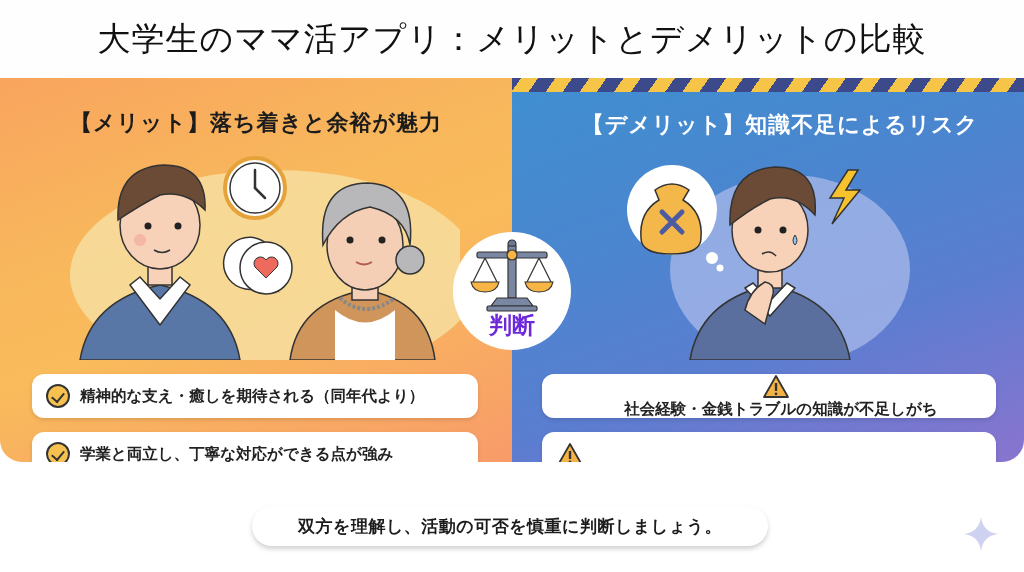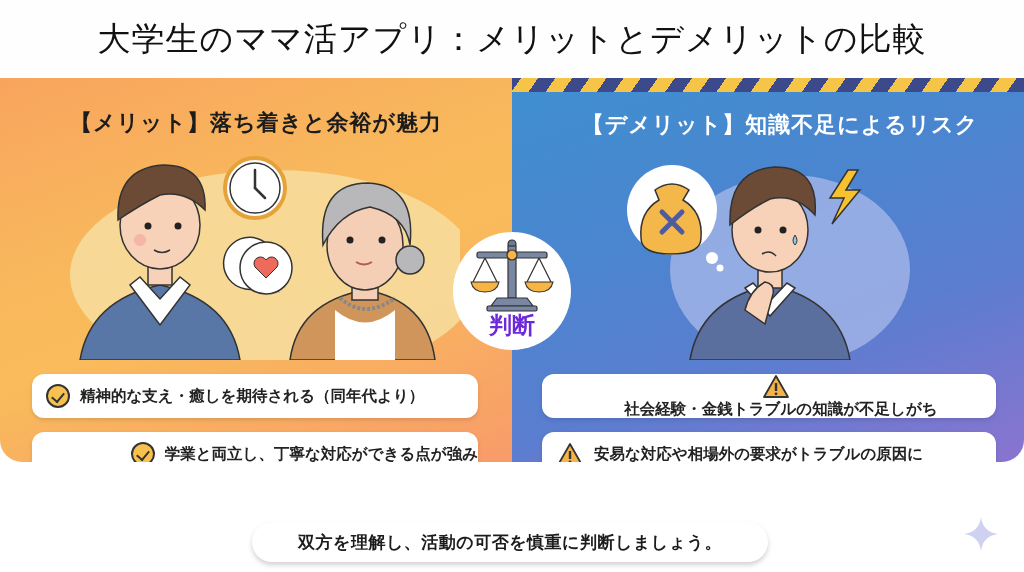--- a/index.html
+++ b/index.html
@@ -59,21 +59,21 @@
   .judge-circle {
     position: absolute; left: 453px; top: 232px; width: 118px; height: 118px;
     border-radius: 50%; background: #ffffff; display: flex; flex-direction: column;
     align-items: center; justify-content: flex-start; padding-top: 6px; z-index: 5;
   }
   .judge-label { font-size: 23px; font-weight: bold; color: #6d28d9; margin-top: -2px; }
 
   .bottom-banner {
     position: absolute; left: 252px; top: 506px; width: 516px; height: 40px;
     background: #ffffff; border-radius: 20px; display: flex; align-items: center; justify-content: center;
-    box-shadow: 0 3px 5px rgba(0,0,0,0.18); z-index: 5; margin-top: 16px;
+    box-shadow: 0 3px 5px rgba(0,0,0,0.18); z-index: 5;
   }
   .bottom-banner span { font-size: 17px; font-weight: bold; color: #1c1c1c; letter-spacing: 0.5px; }
 
   .sparkle { position: absolute; left: 962px; top: 515px; width: 38px; height: 38px; z-index: 6; }
 </style>
 </head>
 <body>
 
 <div class="title-bar">
   <h1>大学生のママ活アプリ：メリットとデメリットの比較</h1>
@@ -121,21 +121,21 @@
       <circle cx="322" cy="90" r="3.5" fill="#222"></circle>
       <path d="M296 112 q8 5 16 0" fill="none" stroke="#b25b4b" stroke-width="2"></path>
       <path d="M280 148 q25 22 55 0" fill="none" stroke="#888" stroke-width="4" stroke-dasharray="3 2"></path>
     </g>
   </svg>
 
   <div class="item-box" style="left:32px;top:296px;width:446px;">
     <span class="check-icon"></span>
     <span class="txt">精神的な支え・癒しを期待される（同年代より）</span>
   </div>
-  <div class="item-box" style="left:32px;top:354px;width:446px;justify-content:flex-end;">
+  <div class="item-box" style="left:32px;top:354px;width:446px;">
     <span class="check-icon"></span>
     <span class="txt">学業と両立し、丁寧な対応ができる点が強み</span>
   </div>
 </div>
 
 <div class="panel panel-right">
   <div class="hazard-stripe"></div>
   <div class="panel-heading">【デメリット】知識不足によるリスク</div>
 
   <svg class="illust" style="left:88px;top:72px;" width="330" height="210" viewBox="0 0 330 210">
@@ -172,21 +172,20 @@
       <circle cx="14" cy="19.8" r="1.4" fill="#333"></circle>
     </svg>
     <span class="txt">社会経験・金銭トラブルの知識が不足しがち</span>
   </div>
   <div class="item-box" style="left:30px;top:354px;width:454px;">
     <svg class="warn-icon" viewBox="0 0 28 25">
       <path d="M14 2 L26 23 H2 Z" fill="#f5b346" stroke="#333" stroke-width="1.8" stroke-linejoin="round"></path>
       <rect x="12.8" y="9" width="2.4" height="8" fill="#333"></rect>
       <circle cx="14" cy="19.8" r="1.4" fill="#333"></circle>
     </svg>
-    <span class="txt">安易な対応や相場外の要求がトラブルの原因に</span>
   </div>
 </div>
 
 <div class="judge-circle">
   <svg width="86" height="74" viewBox="0 0 86 74">
     <circle cx="43" cy="6" r="4" fill="#6c7a96" stroke="#333" stroke-width="1.2"></circle>
     <rect x="39" y="8" width="8" height="52" fill="#7a87a3" stroke="#333" stroke-width="1.2"></rect>
     <rect x="8" y="14" width="70" height="6" rx="2" fill="#7a87a3" stroke="#333" stroke-width="1.2"></rect>
     <circle cx="43" cy="17" r="5" fill="#f6b545" stroke="#333" stroke-width="1.2"></circle>
     <line x1="16" y1="20" x2="4" y2="44" stroke="#333" stroke-width="1.2"></line>

